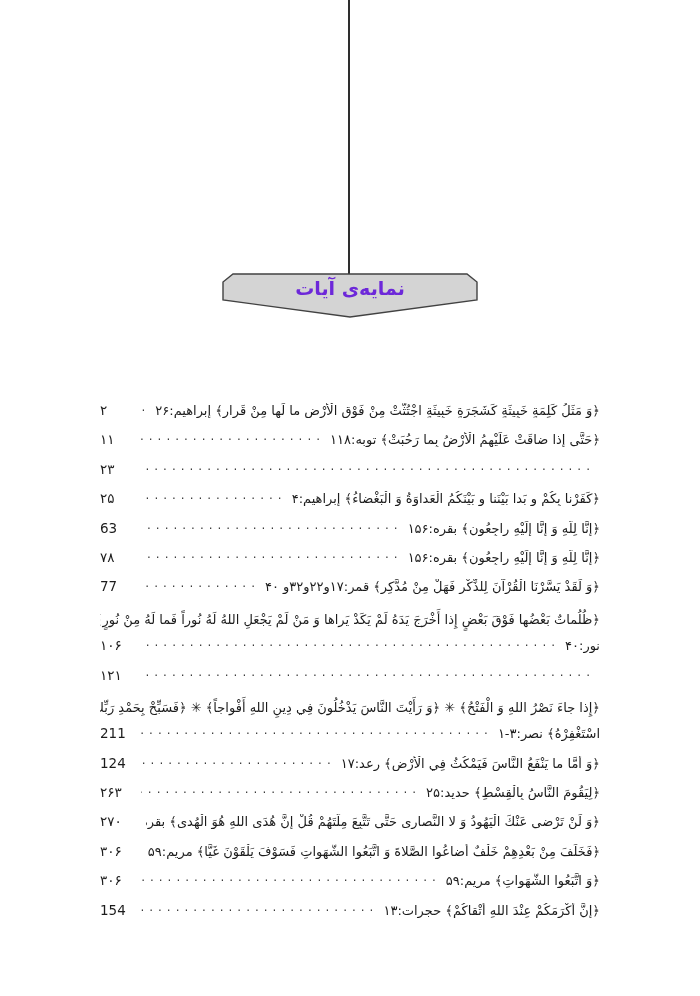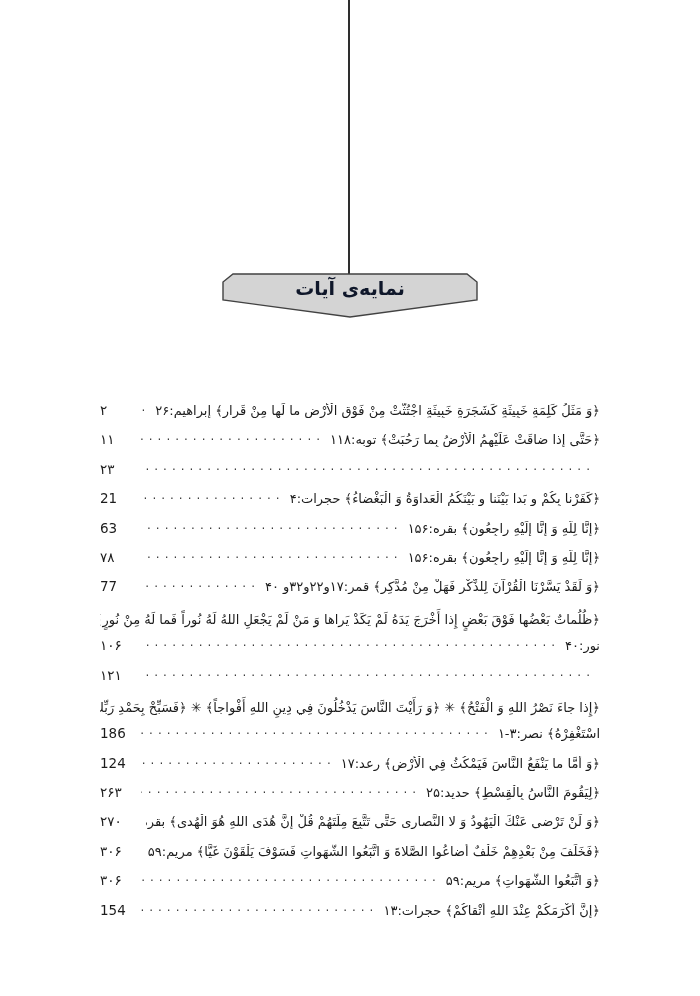--- a/index.html
+++ b/index.html
@@ -26,21 +26,21 @@
     top: 273px; left: 222px;
     width: 256px; height: 48px;
   }
   .banner-wrap svg { position: absolute; left: 0; top: 0; }
   .banner-title {
     position: absolute; left: 0; right: 0; top: 4px;
     text-align: center;
     font-weight: bold;
     font-size: 19px;
     letter-spacing: 0.5px;
-    color: #0f172a;
+    color: #6d28d9;
   }
 
   
   .entries {
     position: absolute;
     top: 399px; left: 100px;
     width: 500px;
     direction: rtl;
   }
   .row {
@@ -111,23 +111,23 @@
     <div class="row">
       <span class="verse">﴿حَتَّى إِذا ضاقَتْ عَلَيْهِمُ الْأَرْضُ بِما رَحُبَتْ﴾ توبه:۱۱۸</span>
       <div class="leader"></div>
       <span class="pagenum">۱۱</span>
     </div>
     <div class="row">
       <div class="leader"></div>
       <span class="pagenum">۲۳</span>
     </div>
     <div class="row">
-      <span class="verse">﴿كَفَرْنا بِكُمْ و بَدا بَيْنَنا و بَيْنَكُمُ الْعَداوَةُ وَ الْبَغْضاءُ﴾ حجرات:۴</span>
+      <span class="verse">﴿كَفَرْنا بِكُمْ و بَدا بَيْنَنا و بَيْنَكُمُ الْعَداوَةُ وَ الْبَغْضاءُ﴾ إبراهيم:۴</span>
       <div class="leader"></div>
-      <span class="pagenum">21</span>
+      <span class="pagenum">۲۵</span>
     </div>
     <div class="row">
       <span class="verse">﴿إِنَّا لِلّهِ وَ إِنَّا إِلَيْهِ راجِعُون﴾ بقره:۱۵۶</span>
       <div class="leader"></div>
       <span class="pagenum">63</span>
     </div>
     <div class="row">
       <span class="verse">﴿إِنَّا لِلّهِ وَ إِنَّا إِلَيْهِ راجِعُون﴾ بقره:۱۵۶</span>
       <div class="leader"></div>
       <span class="pagenum">۷۸</span>
@@ -144,21 +144,21 @@
       <span class="pagenum">۱۰۶</span>
     </div>
     <div class="row">
       <div class="leader"></div>
       <span class="pagenum">۱۲۱</span>
     </div>
     <div class="cont-line">﴿إِذا جاءَ نَصْرُ اللهِ وَ الْفَتْحُ﴾ ✳ ﴿وَ رَأَيْتَ النَّاسَ يَدْخُلُونَ فِي دِينِ اللهِ أَفْواجاً﴾ ✳ ﴿فَسَبِّحْ بِحَمْدِ رَبِّكَ وَ</div>
     <div class="row">
       <span class="verse">اسْتَغْفِرْهُ﴾ نصر:۳-۱</span>
       <div class="leader"></div>
-      <span class="pagenum">186</span>
+      <span class="pagenum">211</span>
     </div>
     <div class="row">
       <span class="verse">﴿وَ أَمَّا ما يَنْفَعُ النَّاسَ فَيَمْكُثُ فِي الْأَرْضِ﴾ رعد:۱۷</span>
       <div class="leader"></div>
       <span class="pagenum">124</span>
     </div>
     <div class="row">
       <span class="verse">﴿لِيَقُومَ النَّاسُ بِالْقِسْطِ﴾ حديد:۲۵</span>
       <div class="leader"></div>
       <span class="pagenum">۲۶۳</span>

